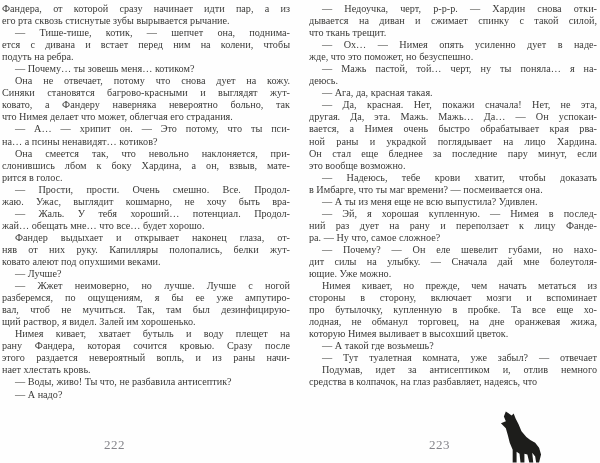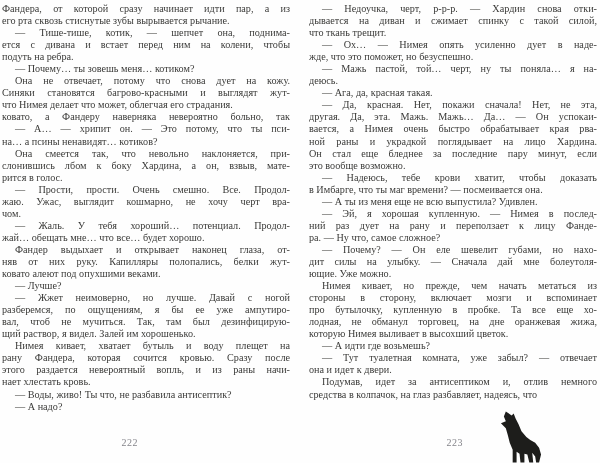--- a/index.html
+++ b/index.html
@@ -28,22 +28,22 @@
     text-align: justify;
     text-align-last: justify;
     color: #3a3a38;
   }
   .line.end { text-align-last: left; }
   .para.indent .line:first-child { text-indent: 13px; }
   .folio {
     position: absolute;
     top: 437px;
     width: 34px;
-    text-align: right;
-    font-size: 10px;
+    text-align: left;
+    font-size: 13px;
     letter-spacing: 0.5px;
     color: #84848a;
   }
   .folio.left  { left: 104px; }
   .folio.right { left: 429px; }
   .wolf {
     position: absolute;
     right: 1px; bottom: 0;
     width: 45px; height: 52px;
   }
@@ -63,51 +63,50 @@
           <div class="line">— Тише-тише, котик, — шепчет она, поднима-</div>
           <div class="line">ется с дивана и встает перед ним на колени, чтобы</div>
           <div class="line end">подуть на ребра.</div>
         </div>
         <div class="para indent">
           <div class="line end">— Почему… ты зовешь меня… котиком?</div>
         </div>
         <div class="para indent">
           <div class="line">Она не отвечает, потому что снова дует на кожу.</div>
           <div class="line">Синяки становятся багрово-красными и выглядят жут-</div>
+          <div class="line">ковато, а Фандеру наверняка невероятно больно, так</div>
           <div class="line end">что Нимея делает что может, облегчая его страдания.</div>
-          <div class="line">ковато, а Фандеру наверняка невероятно больно, так</div>
         </div>
         <div class="para indent">
           <div class="line">— А… — хрипит он. — Это потому, что ты пси-</div>
           <div class="line end">на… а псины ненавидят… котиков?</div>
         </div>
         <div class="para indent">
           <div class="line">Она смеется так, что невольно наклоняется, при-</div>
           <div class="line">слонившись лбом к боку Хардина, а он, взвыв, мате-</div>
           <div class="line end">рится в голос.</div>
         </div>
         <div class="para indent">
           <div class="line">— Прости, прости. Очень смешно. Все. Продол-</div>
-          <div class="line">жаю. Ужас, выглядит кошмарно, не хочу черт вра-</div>
-          <div class="line end">чом.</div>
+          <div class="line">жаю. Ужас, выглядит кошмарно, не хочу быть вра-</div>
         </div>
         <div class="para indent">
           <div class="line">— Жаль. У тебя хороший… потенциал. Продол-</div>
           <div class="line end">жай… обещать мне… что все… будет хорошо.</div>
         </div>
         <div class="para indent">
           <div class="line">Фандер выдыхает и открывает наконец глаза, от-</div>
           <div class="line">няв от них руку. Капилляры полопались, белки жут-</div>
           <div class="line end">ковато алеют под опухшими веками.</div>
         </div>
         <div class="para indent">
           <div class="line end">— Лучше?</div>
         </div>
         <div class="para indent">
-          <div class="line">— Жжет неимоверно, но лучше. Давай с ногой</div>
+          <div class="line">— Жжет неимоверно, но лучше. Лучше с ногой</div>
           <div class="line">разберемся, по ощущениям, я бы ее уже ампутиро-</div>
           <div class="line">вал, чтоб не мучиться. Так, там был дезинфицирую-</div>
           <div class="line end">щий раствор, я видел. Залей им хорошенько.</div>
         </div>
         <div class="para indent">
           <div class="line">Нимея кивает, хватает бутыль и воду плещет на</div>
           <div class="line">рану Фандера, которая сочится кровью. Сразу после</div>
           <div class="line">этого раздается невероятный вопль, и из раны начи-</div>
           <div class="line end">нает хлестать кровь.</div>
         </div>
@@ -164,25 +163,24 @@
           <div class="line end">ющие. Уже можно.</div>
         </div>
         <div class="para indent">
           <div class="line">Нимея кивает, но прежде, чем начать метаться из</div>
           <div class="line">стороны в сторону, включает мозги и вспоминает</div>
           <div class="line">про бутылочку, купленную в пробке. Та все еще хо-</div>
           <div class="line">лодная, не обманул торговец, на дне оранжевая жижа,</div>
           <div class="line end">которую Нимея выливает в высохший цветок.</div>
         </div>
         <div class="para indent">
-          <div class="line end">— А идти где возьмешь?</div>
+          <div class="line end">— А такой где возьмешь?</div>
         </div>
         <div class="para indent">
           <div class="line">— Тут туалетная комната, уже забыл? — отвечает</div>
-          <div class="line end">она и идет к двери.</div>
         </div>
         <div class="para indent">
           <div class="line">Подумав, идет за антисептиком и, отлив немного</div>
           <div class="line end">средства в колпачок, на глаз разбавляет, надеясь, что</div>
         </div>
       </div>
   </div>
 
   <div class="folio left">222</div>
   <div class="folio right">223</div>

